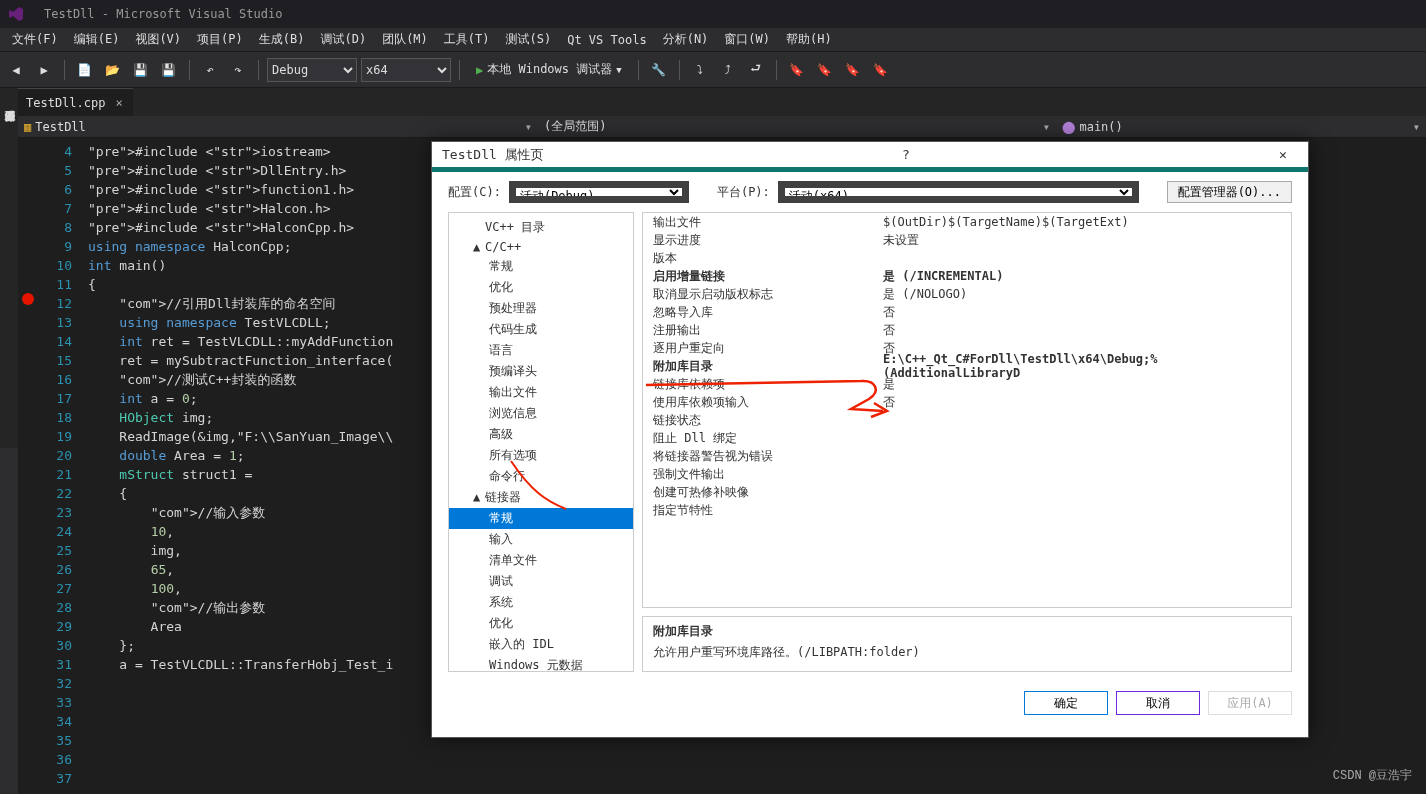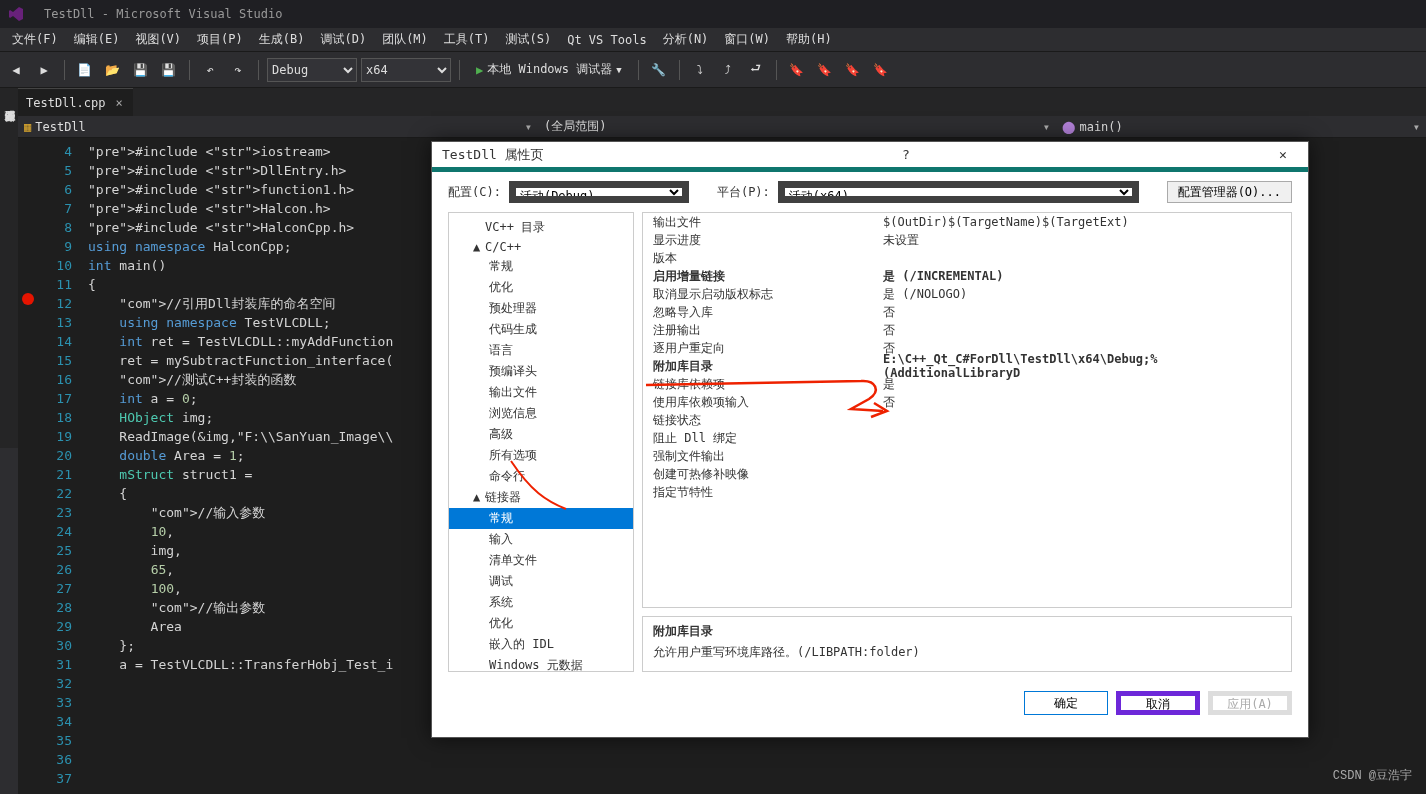--- a/index.html
+++ b/index.html
@@ -54,21 +54,21 @@
 .tree .exp{display:inline-block;width:10px;color:#333;margin-right:2px;}
 .props{flex:1;display:flex;flex-direction:column;gap:8px;}
 .plist{flex:1;border:1px solid #ccc;overflow:auto;font-size:12px;}
 .prow{display:flex;height:18px;align-items:center;}
 .prow .pk{width:240px;padding-left:10px;}
 .prow .pv{flex:1;}
 .prow.bold{font-weight:bold;}
 .pdesc{height:56px;border:1px solid #ccc;padding:6px 10px;font-size:12px;}
 .pdesc .pdtitle{font-weight:bold;margin-bottom:4px;}
 .dlg-footer{height:46px;display:flex;align-items:center;justify-content:flex-end;padding:0 16px;gap:8px;}
-.dlg-footer button{width:84px;height:24px;border:5px solid #6d28d9;background:#fff;font-size:12px;}
+.dlg-footer button{width:84px;height:24px;border:1px solid #6d28d9;background:#fff;font-size:12px;}
 .dlg-footer button.primary{border:1px solid #0078d7;}
 .dlg-footer button.disabled{color:#aaa;border-color:#ddd;}
 
 .anno{position:absolute;pointer-events:none;z-index:120;}
 
 .watermark{position:absolute;right:14px;bottom:10px;color:#aaa;font-size:12px;z-index:150;font-family:Liberation Mono, monospace;}
 </style>
 </head>
 <body>
 
@@ -323,20 +323,24 @@
           </div>
           <div class="prow">
             <div class="pk">链接状态</div>
             <div class="pv"></div>
           </div>
           <div class="prow">
             <div class="pk">阻止 Dll 绑定</div>
             <div class="pv"></div>
           </div>
           <div class="prow">
+            <div class="pk">将链接器警告视为错误</div>
+            <div class="pv"></div>
+          </div>
+          <div class="prow">
             <div class="pk">强制文件输出</div>
             <div class="pv"></div>
           </div>
           <div class="prow">
             <div class="pk">创建可热修补映像</div>
             <div class="pv"></div>
           </div>
           <div class="prow">
             <div class="pk">指定节特性</div>
             <div class="pv"></div>

